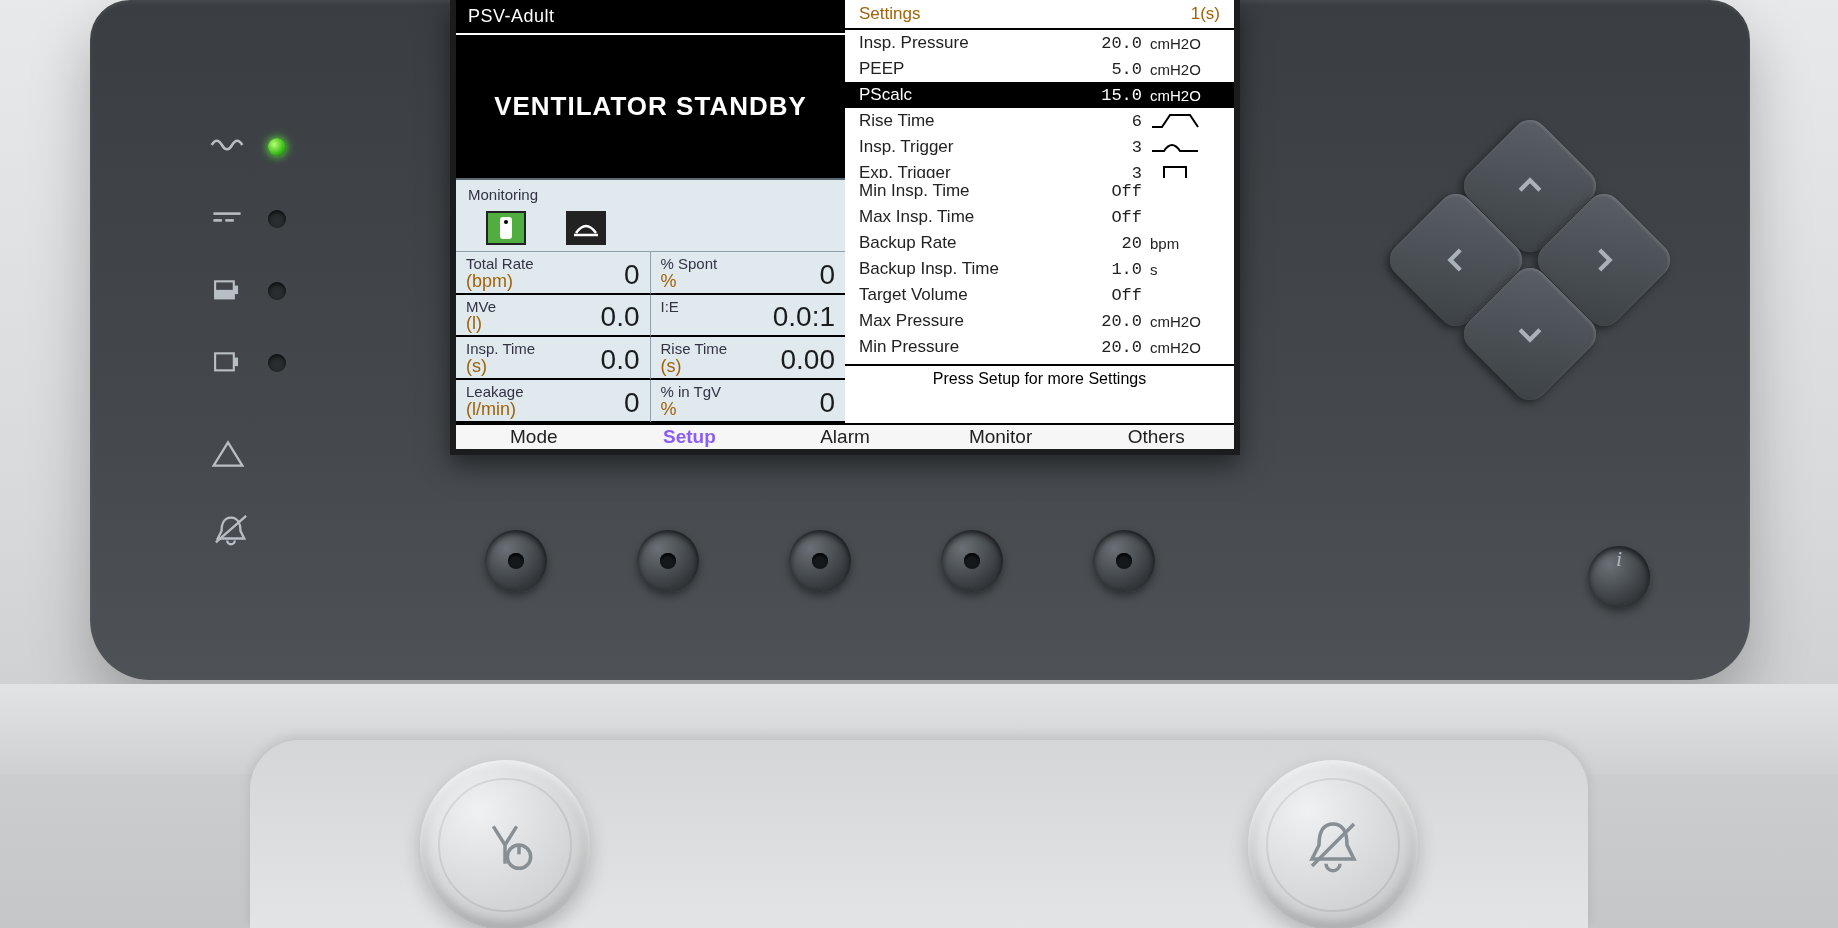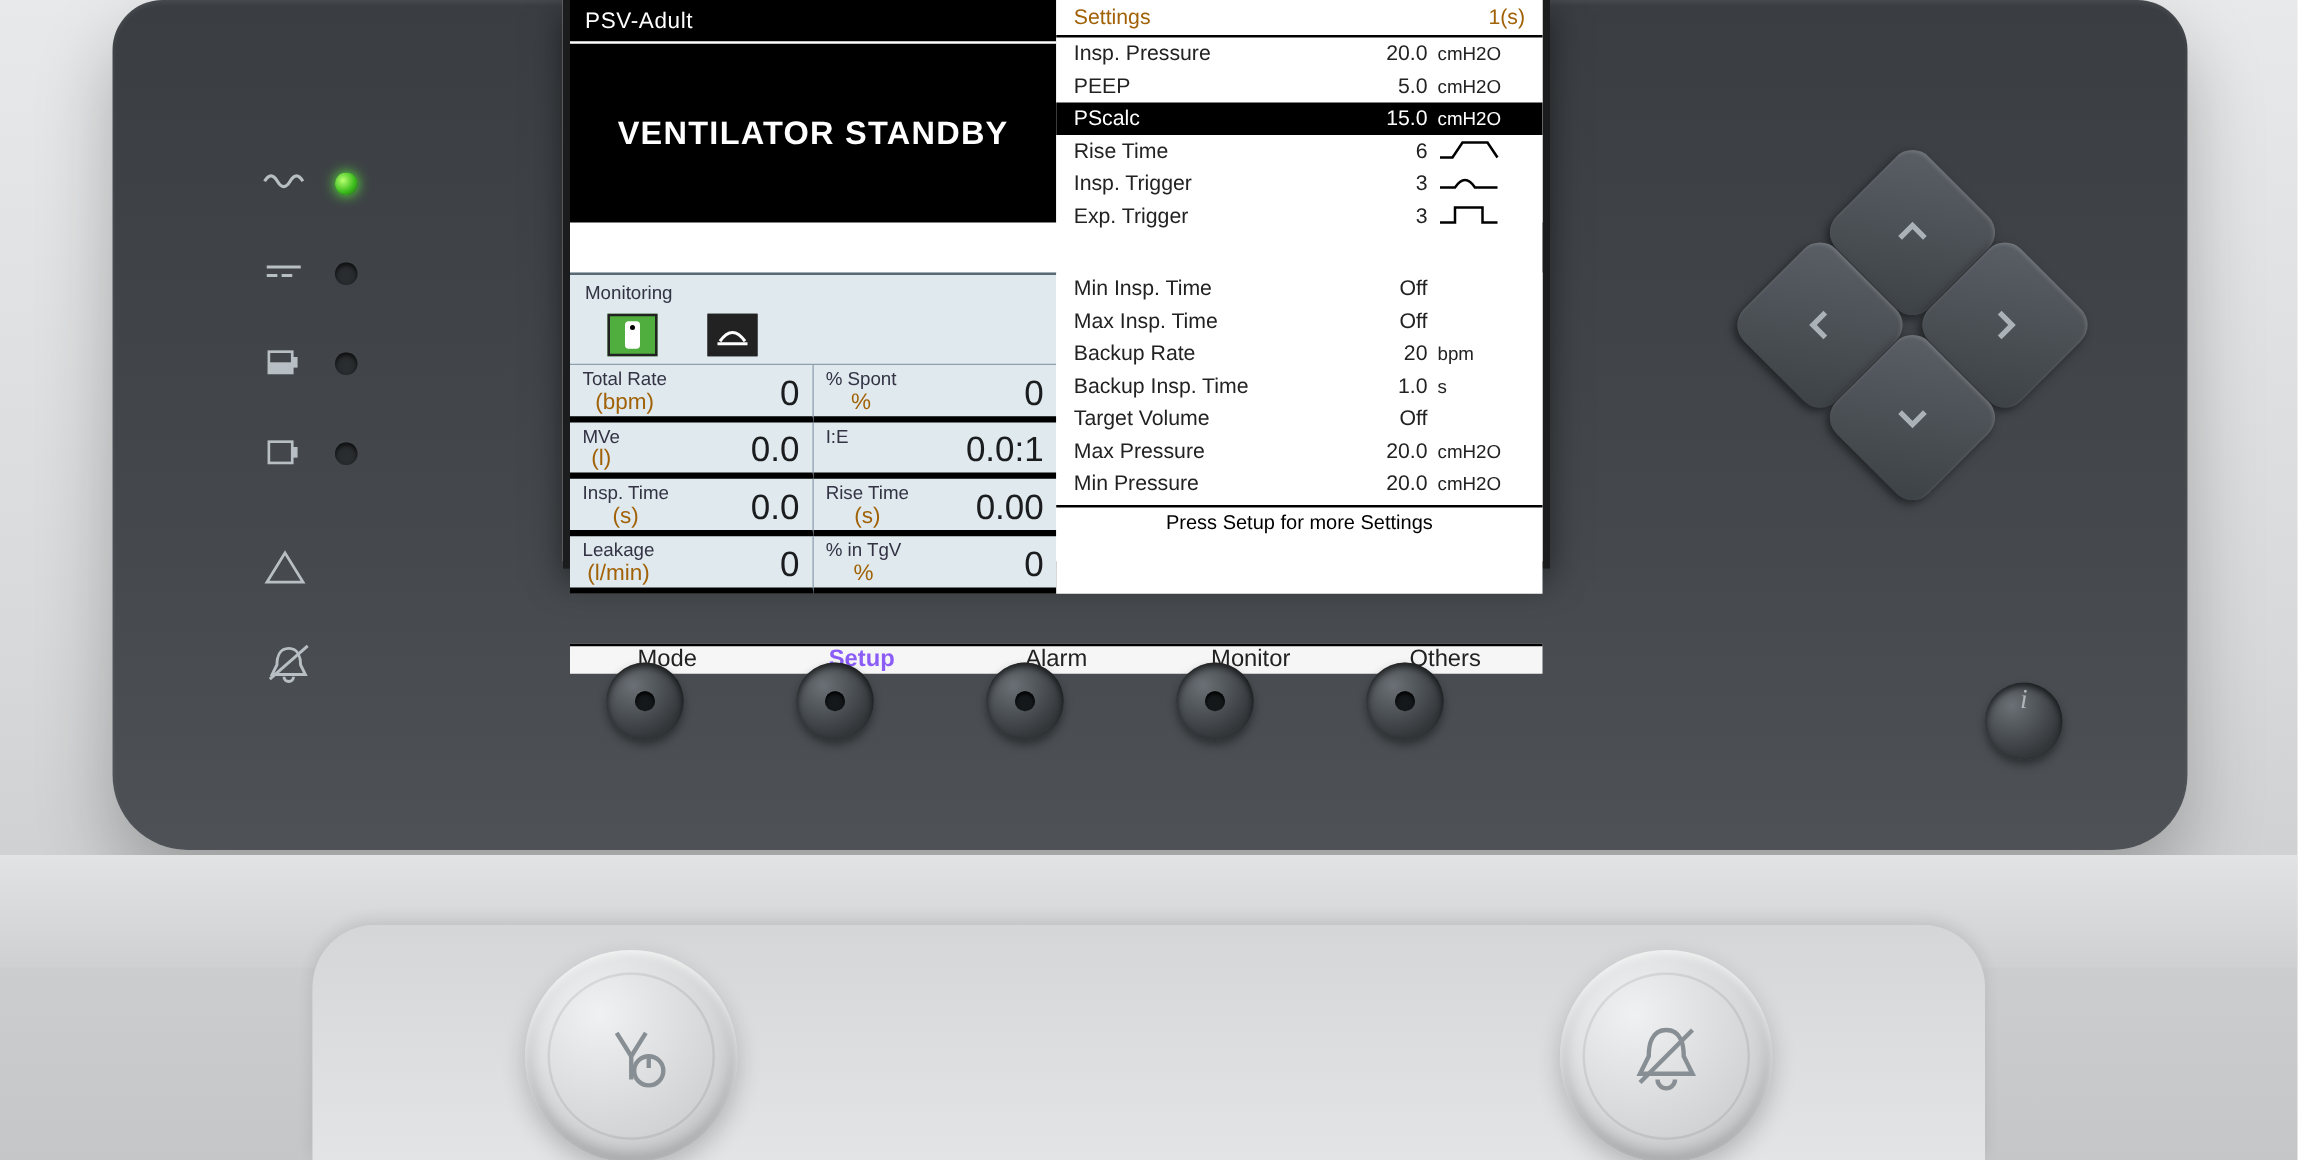--- a/index.html
+++ b/index.html
@@ -32,49 +32,48 @@
   
   .screen {
     position: absolute; left: 360px; top: 0;
     width: 790px; height: 455px;
     background: #fff;
     border: 6px solid #1a1c1e;
     border-top: 0;
     box-shadow: 0 10px 25px rgba(0,0,0,0.5);
     display:flex; flex-direction:column;
     font-size: 18px;
-    gap: 40px;
   }
   .scr-top { display:flex; height:178px; }
   .scr-top-left {
     width: 50%; background:#000; color:#fff; display:flex; flex-direction:column;
   }
   .mode-bar { padding:6px 12px; font-size:18px; border-bottom:2px solid #fff; letter-spacing:0.5px;}
   .standby { flex:1; display:flex; align-items:center; justify-content:center; font-size:26px; font-weight:bold; letter-spacing:1px;}
   .scr-top-right { width:50%; background:#fff; }
   .settings-hdr { display:flex; padding:4px 14px 4px 14px; font-size:17px; color:#a16207; border-bottom:2px solid #000;}
   .settings-hdr .h1{flex:1;}
   .settings-list { }
   .srow { display:flex; align-items:center; height:26px; padding:0 14px; font-size:17px; color:#222;}
   .srow.sel { background:#000; color:#fff; }
   .srow .lab{ flex:1; }
-  .srow .val{ width:70px; text-align:right; padding-right:8px;}
+  .srow .val{ width:70px; text-align:right; padding-right:8px;font-family:Liberation Mono, monospace;}
   .srow .unit{ width:70px; font-size:15px;}
   .srow .wave svg{ width:50px; height:18px;}
 
   .scr-mid { display:flex; flex:1; }
   .monitoring {
     width:50%; background:#dfe9ee; border-top:2px solid #5a6a74; display:flex; flex-direction:column;
   }
   .mon-title { padding:6px 12px; font-size:15px; color:#334; }
   .mon-icons { display:flex; gap:40px; padding:2px 30px 6px; }
   .mon-icons .ic{ width:40px; height:34px; background:#4fae3d; border:2px solid #222; display:flex; align-items:center; justify-content:center;}
   .mon-icons .ic.dark{ background:#222; color:#fff;}
   .mon-grid { flex:1; display:grid; grid-template-columns: 1fr 1fr; border-top:1px solid #8fa0ac;}
-  .mcell { border-right:1px solid #8fa0ac; border-bottom:5px solid #000000; padding:4px 10px 2px; display:flex; justify-content:space-between; align-items:flex-start;text-align:center;}
+  .mcell { border-right:1px solid #8fa0ac; border-bottom:2px solid #000000; padding:4px 10px 2px; display:flex; justify-content:space-between; align-items:flex-start;}
   .mcell:nth-child(2n){border-right:0;}
   .mlab{ display:flex; flex-direction:column; font-size:15px; line-height:1.05; color:#334;}
   .mlab .sub{font-size:18px; color:#a16207;}
   .mval{ font-size:28px; font-weight:400; color:#1a1c1e; align-self:flex-end;}
 
   .settings-more { width:50%; background:#fff; }
   .hint { text-align:center; font-size:16px; margin-top:4px; border-top:2px solid #000; padding-top:4px; padding-bottom:4px; }
 
   .tabs { display:flex; height:42px; background:#f6f6f6; border-top:2px solid #000;}
   .tab { flex:1; display:flex; align-items:center; justify-content:center; font-size:19px; color:#222; cursor:pointer;}

